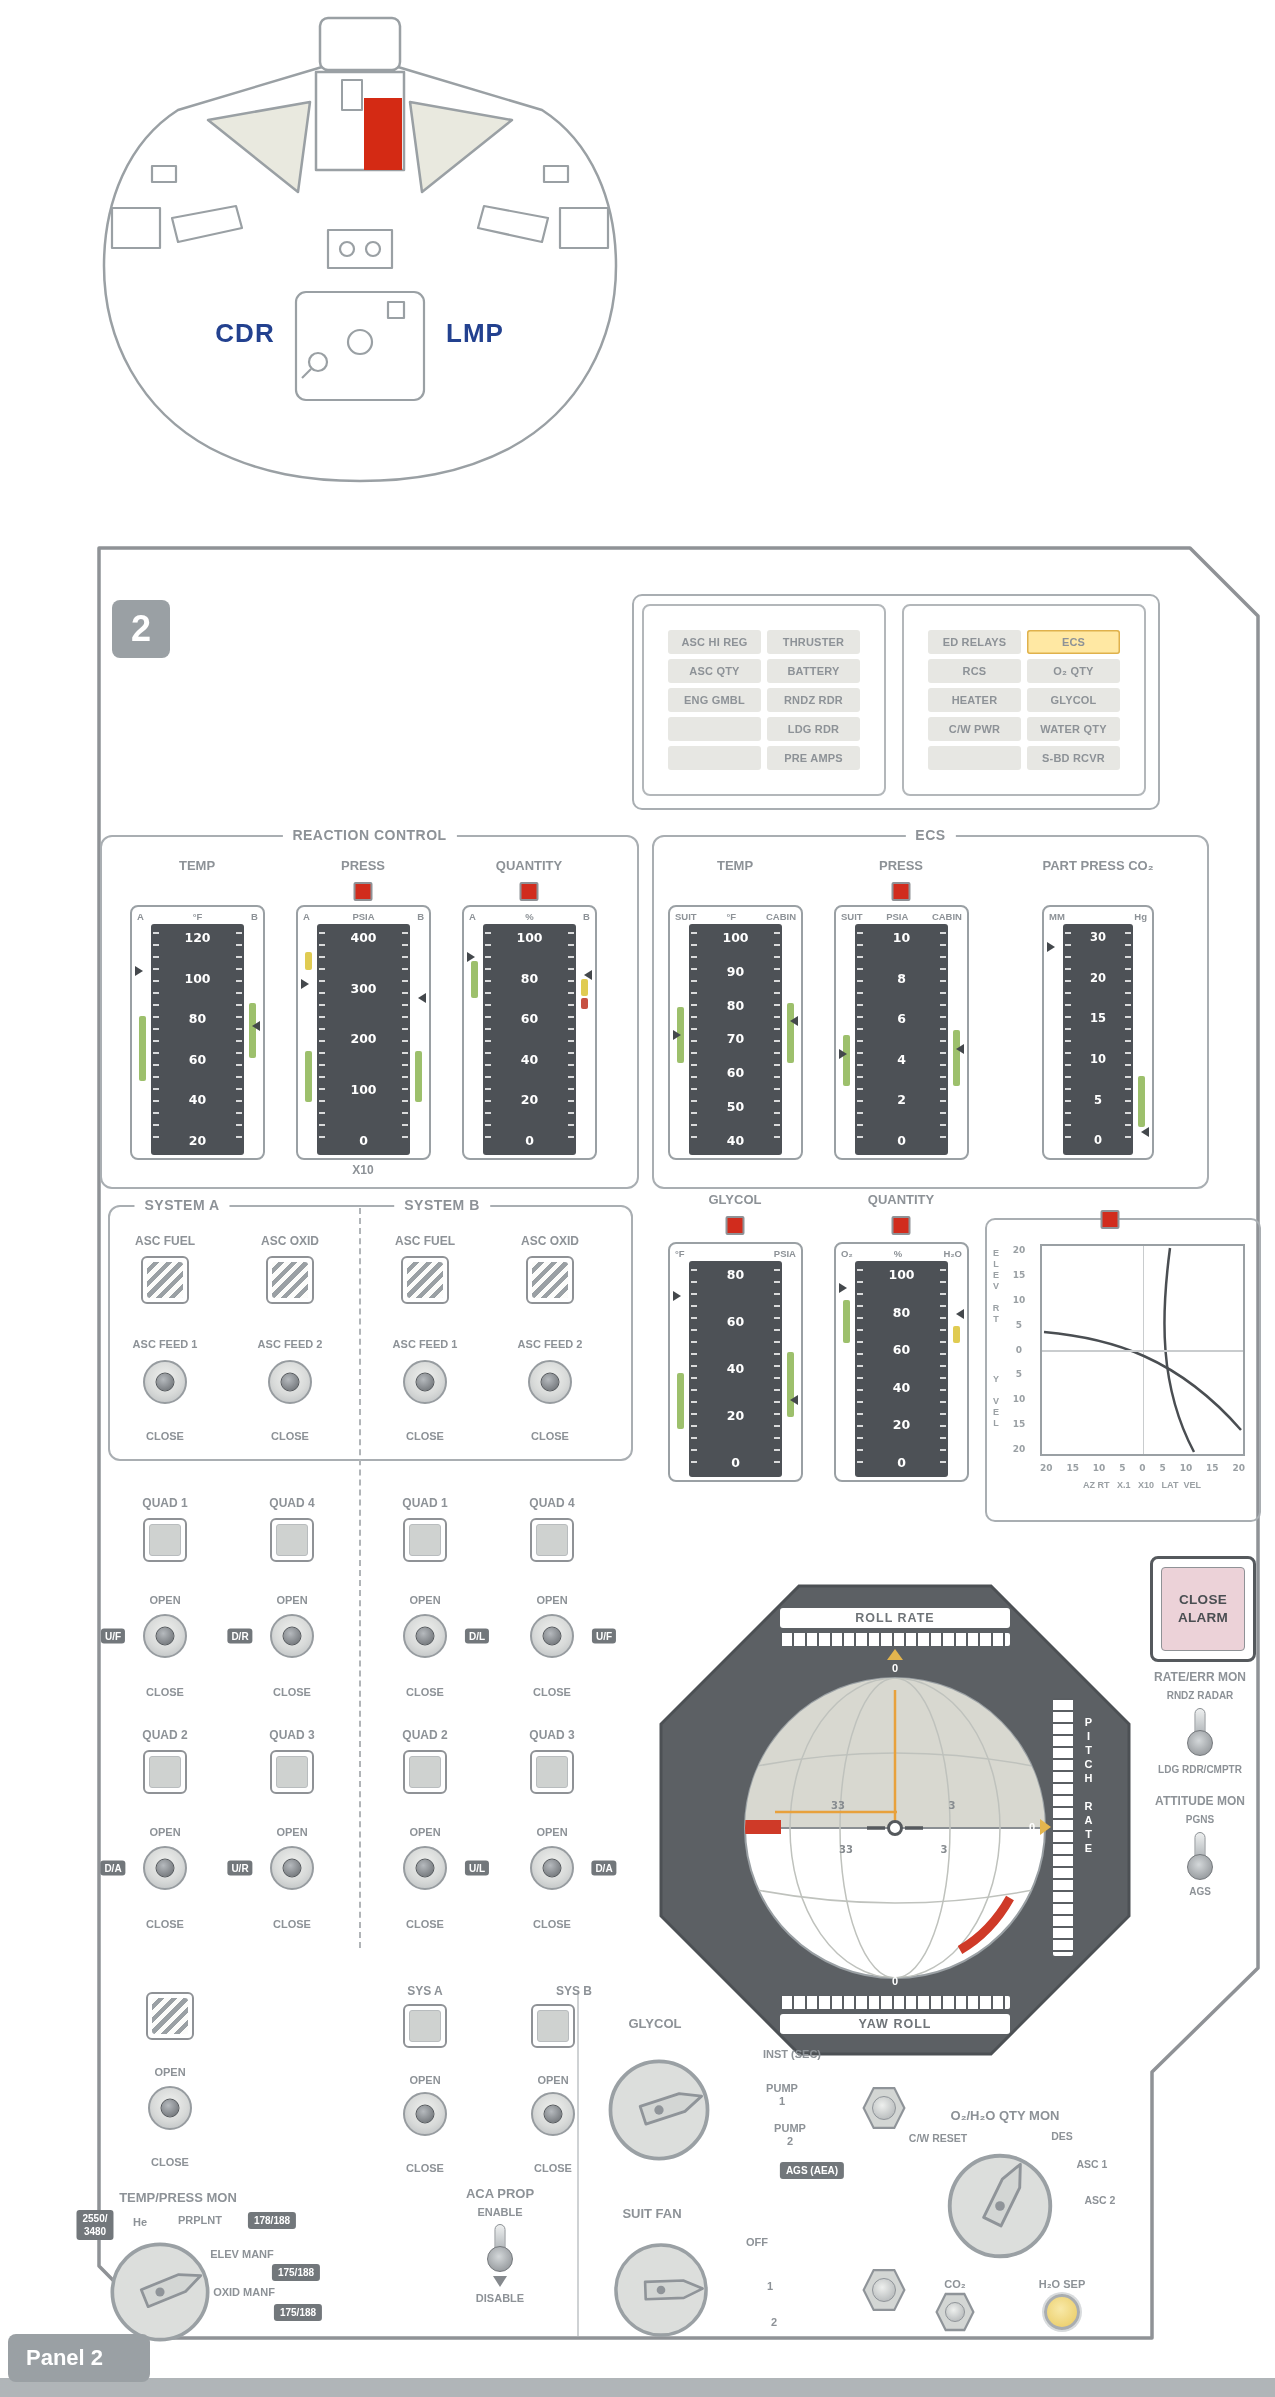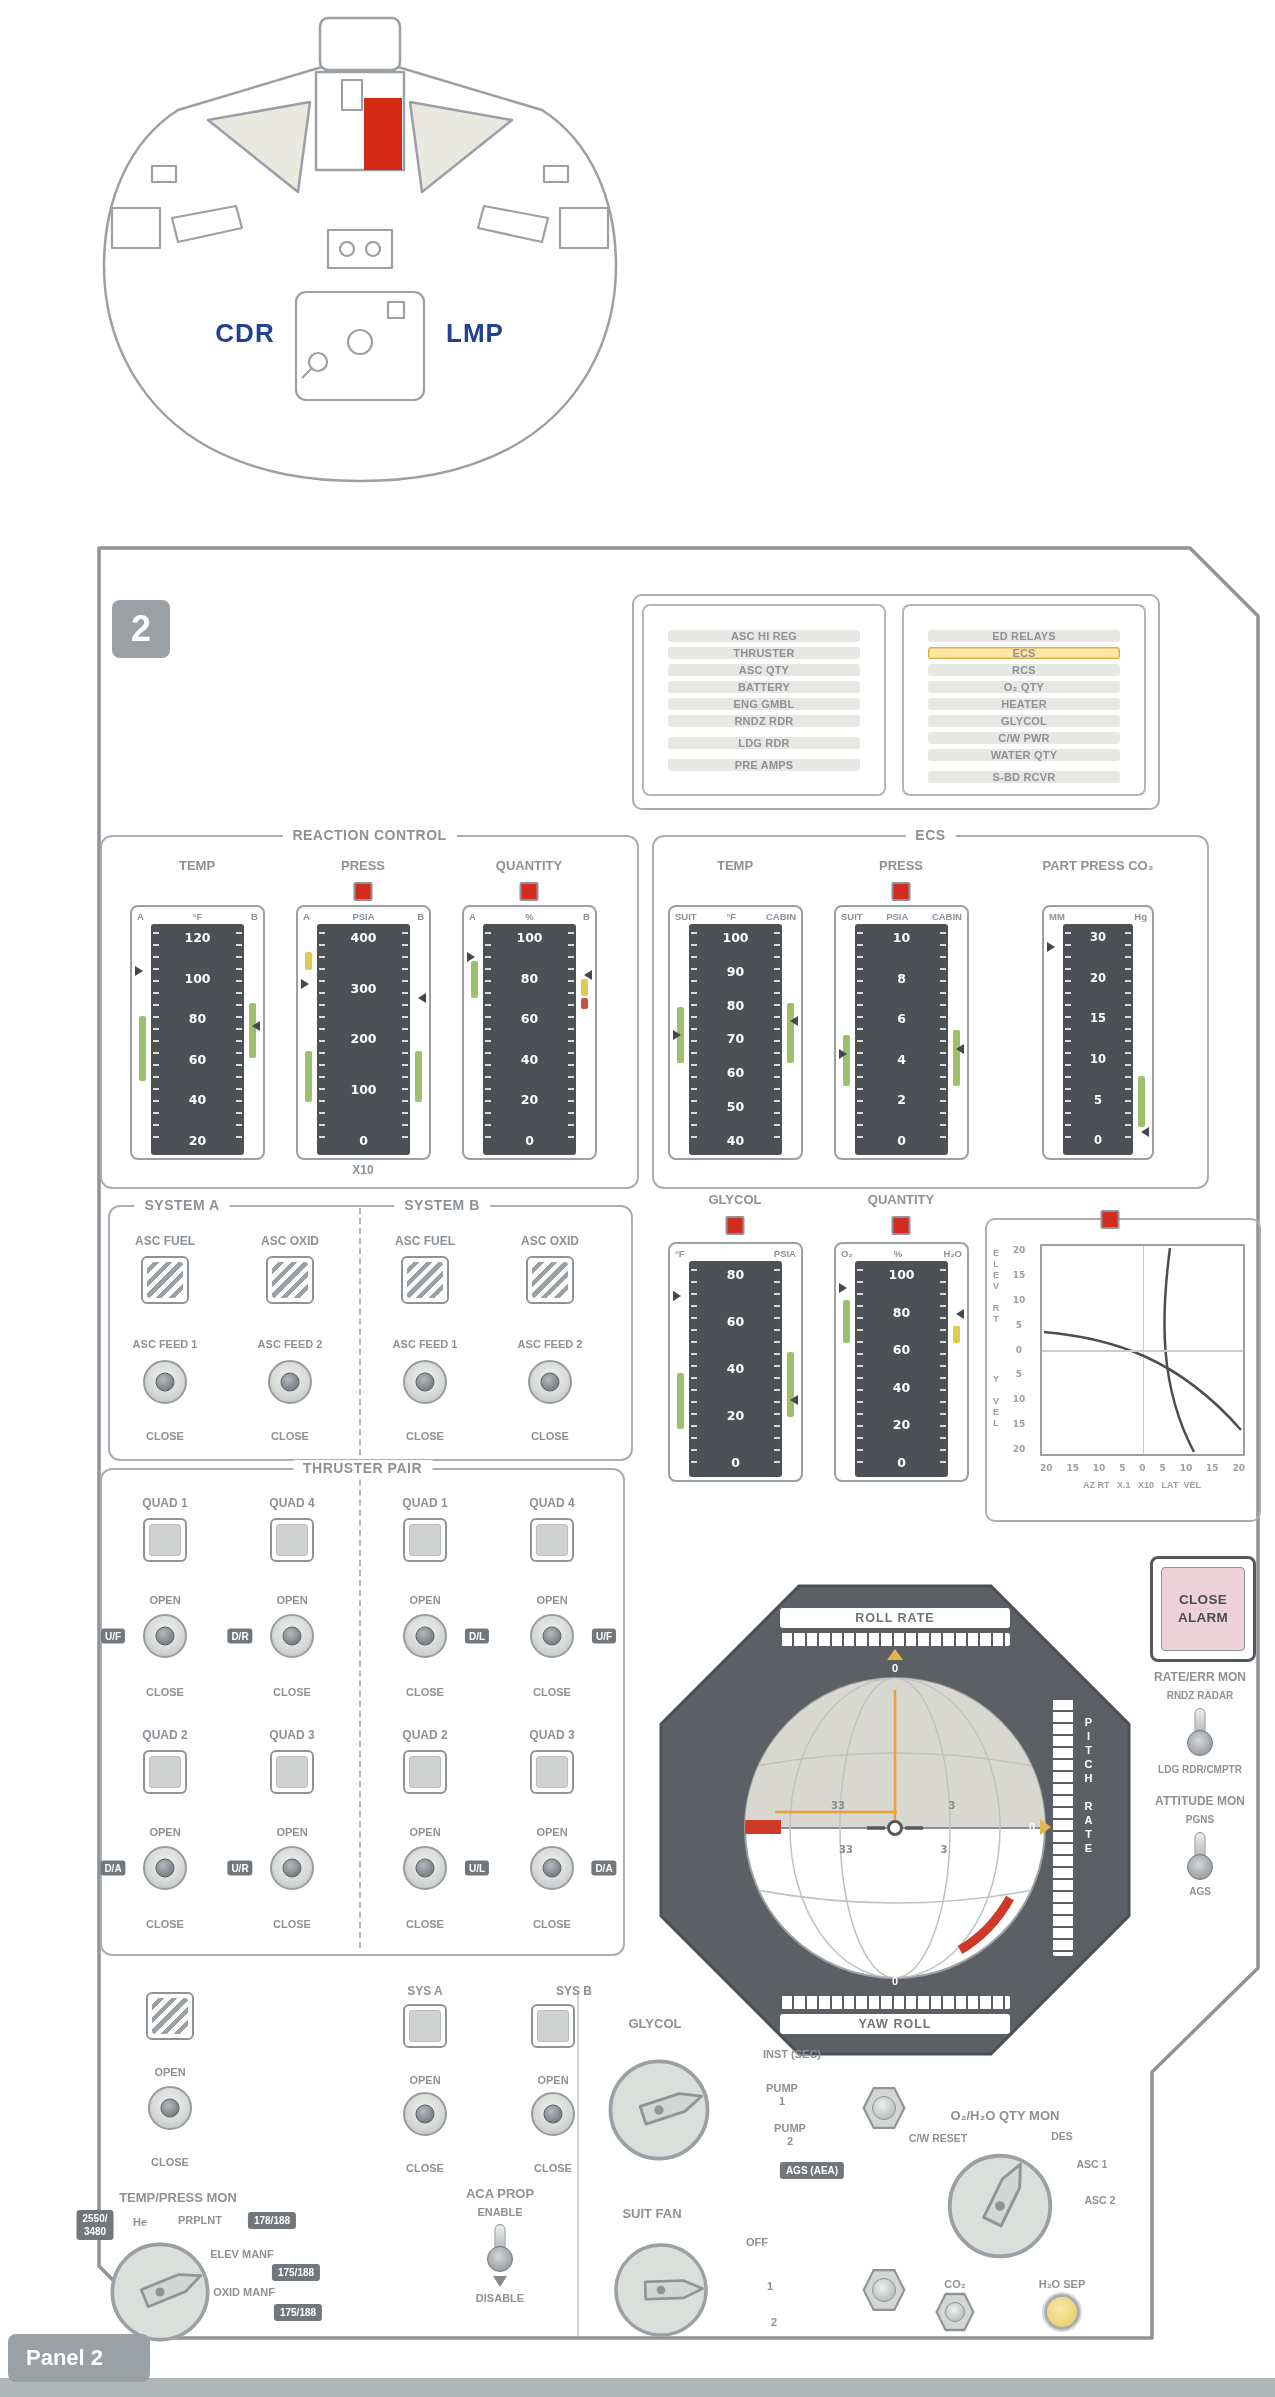--- a/index.html
+++ b/index.html
@@ -40,21 +40,21 @@
   .hexb .h1{inset:0;background:#8f9499;clip-path:polygon(25% 2%,75% 2%,99% 50%,75% 98%,25% 98%,1% 50%)}
   .hexb .h2{inset:2.5px;background:#d3d6d4;clip-path:polygon(25% 2%,75% 2%,99% 50%,75% 98%,25% 98%,1% 50%)}
   .hexb .h3{inset:10px;border-radius:50%;background:radial-gradient(circle at 42% 38%,#eef0ee,#a9adaf);border:1px solid #8f9499;box-sizing:border-box}
   .paddle{position:absolute;width:30px;height:48px;transform:translateX(-50%)}
   .paddle .stem{position:absolute;left:50%;top:0;width:11px;height:30px;transform:translateX(-50%);border-radius:6px 6px 3px 3px;background:linear-gradient(180deg,#eef0f0,#a9aeb2);border:1.5px solid #8a8f93;box-sizing:border-box}
   .paddle .base{position:absolute;left:50%;bottom:0;width:26px;height:26px;transform:translateX(-50%);border-radius:50%;background:radial-gradient(circle at 45% 40%,#d4d8da,#85898d);border:1.5px solid #74787c;box-sizing:border-box}
   .badge{position:absolute;transform:translateX(-50%);background:#72777b;color:#fff;font-weight:bold;font-size:10px;border-radius:3px;padding:2px 6px;white-space:nowrap;text-align:center;line-height:1.3}
   .badge i{display:block;font-style:normal}
   .dirb{position:absolute;transform:translate(-50%,-50%);background:#72777b;color:#fff;font-weight:bold;font-size:10px;border-radius:3px;padding:2px 4px;white-space:nowrap}
   .cw-wrap{position:absolute;border:2.5px solid #a9aeb2;border-radius:10px;background:#fff}
-  .cw-panel{position:absolute;border:2px solid #b3b7ba;border-radius:8px;display:grid;grid-template-columns:1fr;grid-auto-rows:1fr;gap:5px 6px;padding:24px;box-sizing:border-box}
+  .cw-panel{position:absolute;border:2px solid #b3b7ba;border-radius:8px;display:grid;grid-template-columns:1fr 1fr;grid-auto-rows:1fr;gap:5px 6px;padding:24px;box-sizing:border-box}
   .cw-cell{background:#e7e7e3;border-radius:3px;color:#8d9297;font-weight:bold;font-size:11px;display:flex;align-items:center;justify-content:center;letter-spacing:.2px;white-space:nowrap}
   .cw-cell.hot{background:#ffe8a3;box-shadow:inset 0 0 0 1.5px #dfb14c}
   .vdash{position:absolute;border-left:2.5px dashed #b0b4b7}
   .vtext{writing-mode:vertical-rl;text-orientation:upright;letter-spacing:2px;line-height:1}
   .vlab{position:absolute;writing-mode:vertical-rl;text-orientation:upright;letter-spacing:1px;color:#9aa0a4;font-weight:bold;font-size:9px;line-height:1}
   .vcol{position:absolute;display:flex;flex-direction:column;justify-content:space-between;align-items:center}
   .vcol .tick,.hrow .tick{color:#9aa0a4;font-weight:bold;font-size:9px;font-family:"DejaVu Sans",sans-serif;line-height:1}
   .hrow{position:absolute;display:flex;justify-content:space-between;align-items:center}
   .plot{position:absolute;background:#fff;border:2px solid #9aa0a4;box-sizing:border-box}
   .plot::before{content:"";position:absolute;left:50%;top:0;bottom:0;width:1.5px;background:#c9ccce}
@@ -455,23 +455,20 @@
   <div class="lbl f11" style="left:550px;top:1338px">ASC FEED 2</div>
   <div class="rsw" style="left:165px;top:1360px"></div>
   <div class="rsw" style="left:290px;top:1360px"></div>
   <div class="rsw" style="left:425px;top:1360px"></div>
   <div class="rsw" style="left:550px;top:1360px"></div>
   <div class="lbl f11" style="left:165px;top:1430px">CLOSE</div>
   <div class="lbl f11" style="left:290px;top:1430px">CLOSE</div>
   <div class="lbl f11" style="left:425px;top:1430px">CLOSE</div>
   <div class="lbl f11" style="left:550px;top:1430px">CLOSE</div>
 
-  <div class="group" style="left:100px;top:1468px;width:521px;height:484px">
-    <span class="gtitle">THRUSTER PAIR</span>
-  </div>
 
   <div class="lbl f12" style="left:165px;top:1496px">QUAD 1</div>
   <div class="lbl f12" style="left:292px;top:1496px">QUAD 4</div>
   <div class="lbl f12" style="left:425px;top:1496px">QUAD 1</div>
   <div class="lbl f12" style="left:552px;top:1496px">QUAD 4</div>
   <div class="tb solid" style="left:165px;top:1518px;width:44px;height:44px">
       <i></i>
     </div>
   <div class="tb solid" style="left:292px;top:1518px;width:44px;height:44px">
       <i></i>

